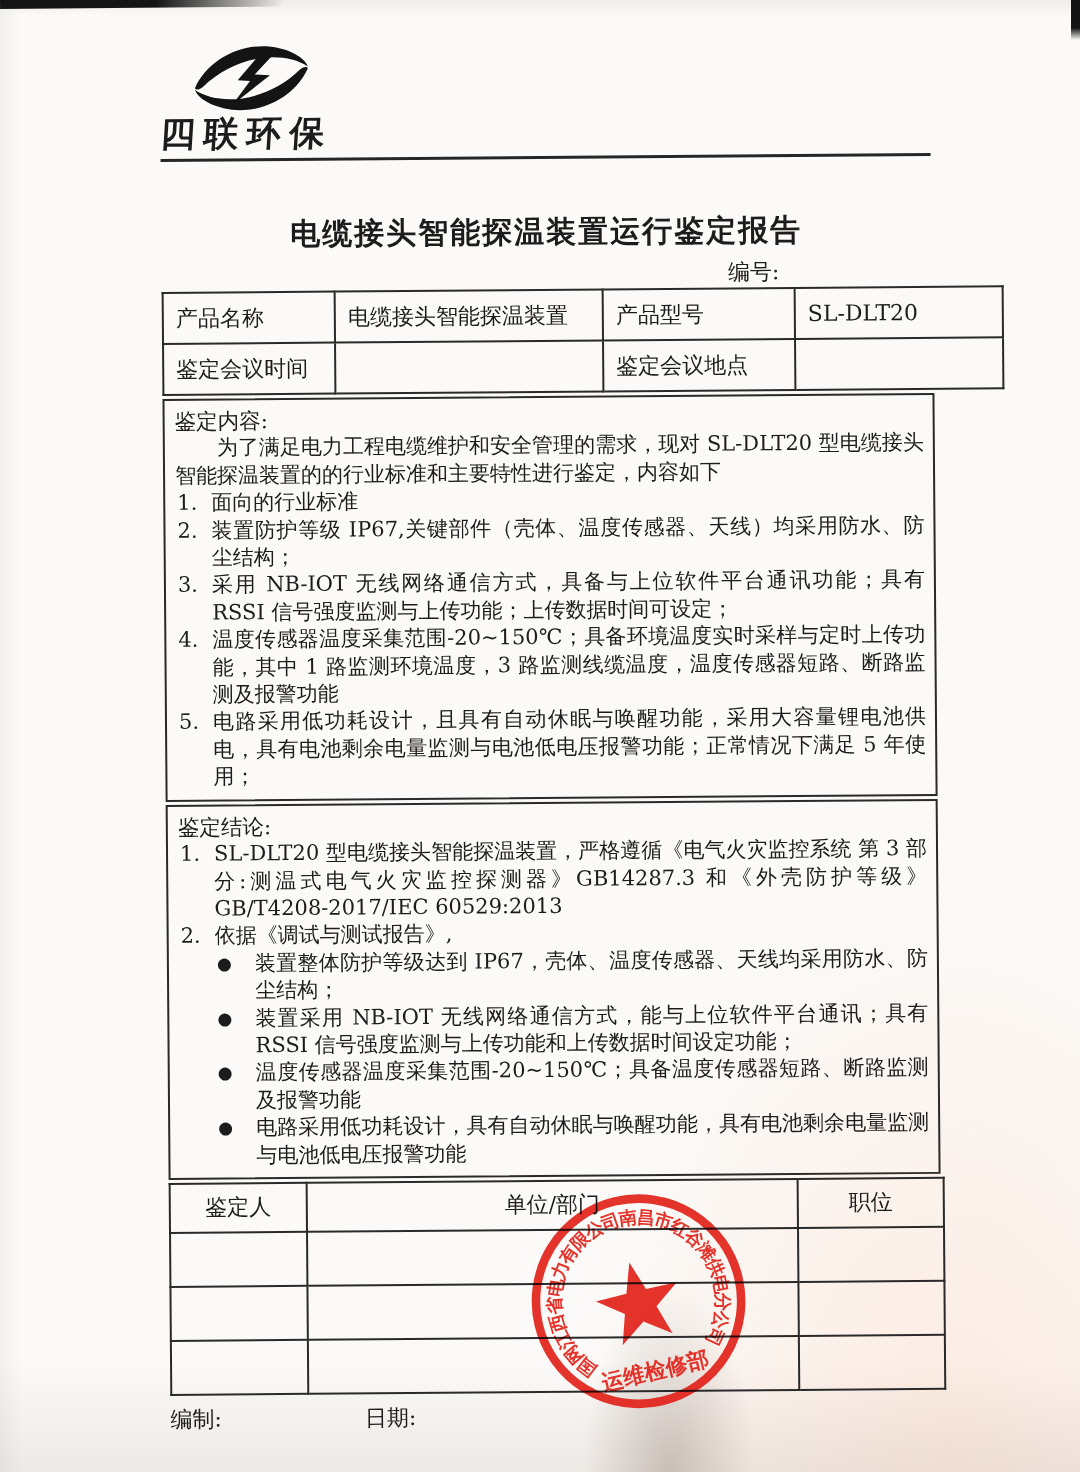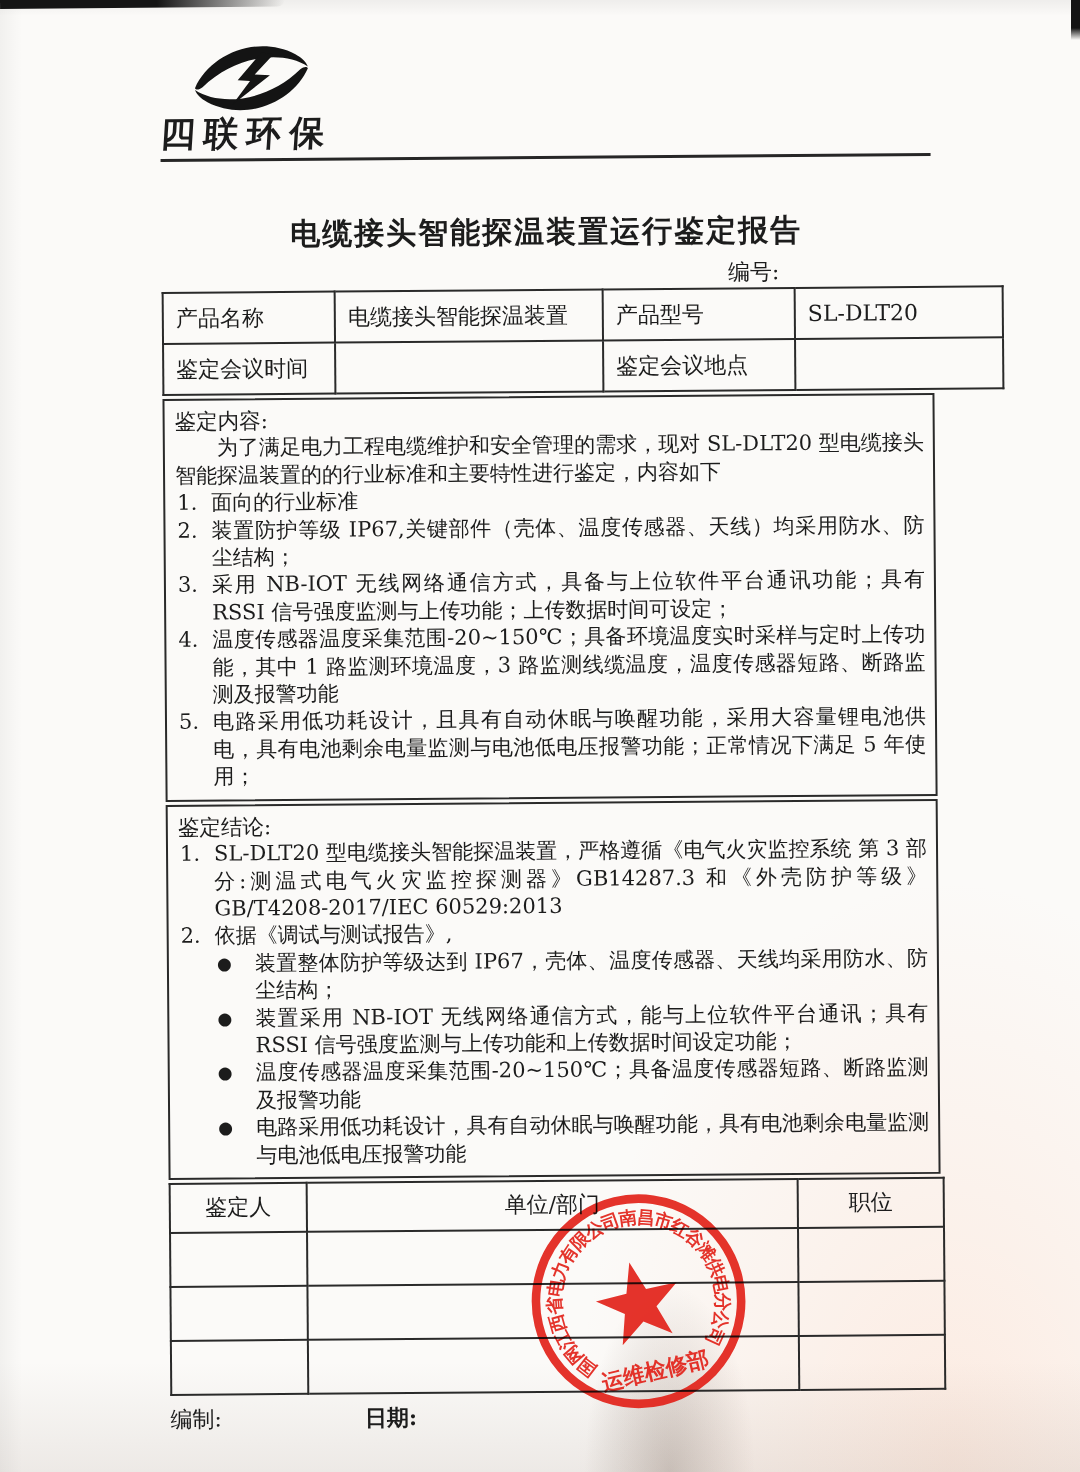--- a/index.html
+++ b/index.html
@@ -69,21 +69,21 @@
   .bullet-text{flex:1;text-align:justify;}
 
   
   .sig-wrap{position:relative;margin-top:3px;}
   .sig-table th{height:45px;font-size:22px;text-align:center;}
   .sig-table td{height:50px;}
   .s1{width:133px}.s2{width:487px}.s3{width:142px}
 
   
   .footer-line{margin-top:9px;font-size:22px;height:30px;}
-  .footer-date{margin-left:136px;font-weight:bold;}
+  .footer-date{margin-left:136px;}
 
   
   .stamp{
     position:absolute;left:355px;top:8px;
     width:228px;height:228px;
     transform:rotate(-13deg);
     mix-blend-mode:multiply;
     opacity:.93;
     pointer-events:none;
   }

